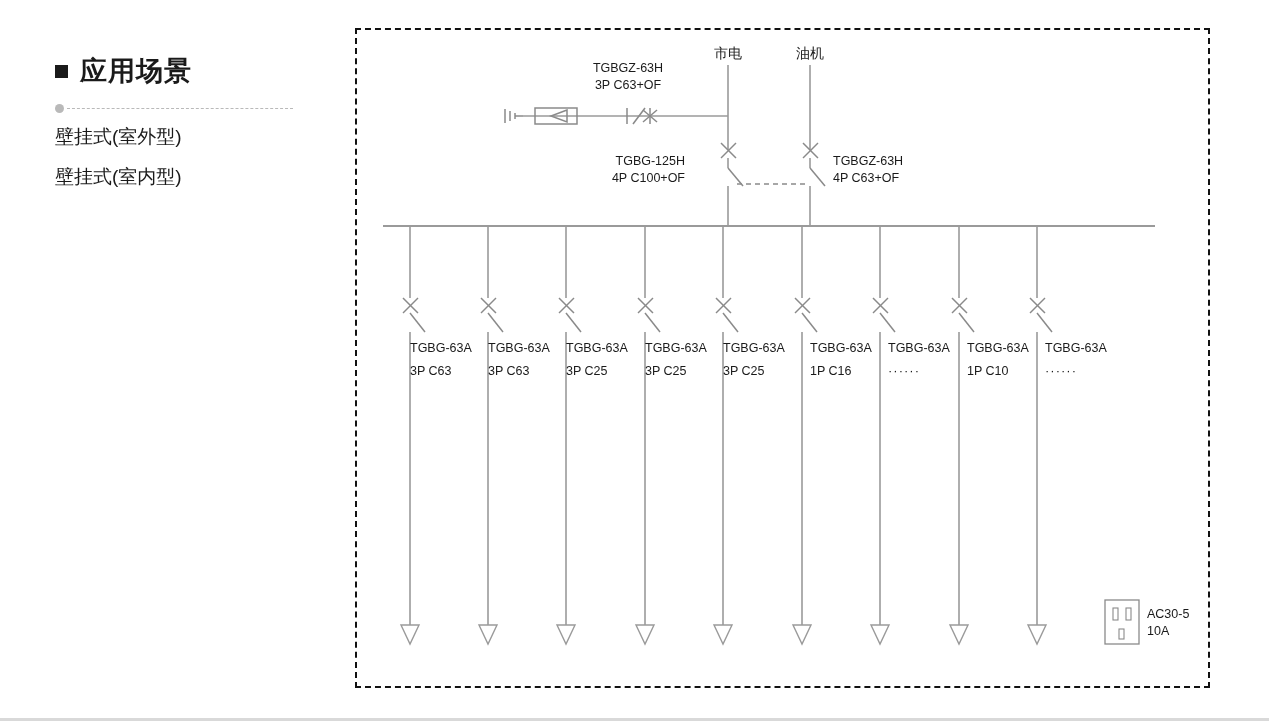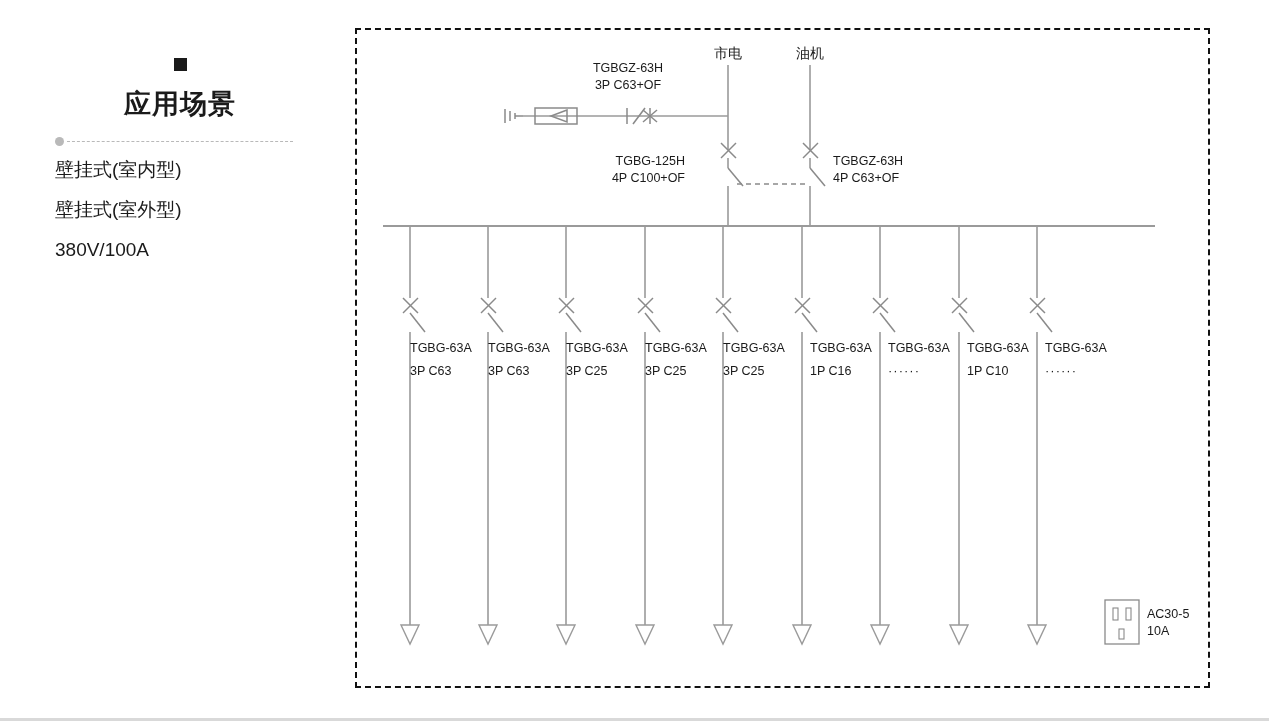--- a/index.html
+++ b/index.html
@@ -28,22 +28,21 @@
 
   
   .left-panel {
     position: absolute;
     left: 55px; top: 58px;
     width: 250px;
   }
   .heading-row {
     display: flex;
     align-items: center;
-    gap: 20px;
-    flex-direction: column;
+    gap: 12px;
   }
   .heading-marker {
     width: 13px; height: 13px;
     background: #1a1a1a;
     display: inline-block;
   }
   .heading-text {
     font-size: 27px;
     font-weight: bold;
     letter-spacing: 1px;
@@ -119,23 +118,22 @@
 
   <div class="left-panel">
     <div class="heading-row">
       <span class="heading-marker"></span>
       <span class="heading-text">应用场景</span>
     </div>
     <div class="divider">
       <span class="dot"></span>
       <span class="dash"></span>
     </div>
+    <p class="left-line">壁挂式(室外型)</p>
     <p class="left-line">壁挂式(室内型)</p>
-    <p class="left-line">壁挂式(室外型)</p>
-    <p class="left-line">380V/100A</p>
   </div>
 
   <div class="diagram-frame"></div>
 
   <div class="svg-wrap">
     <svg width="855" height="660" viewBox="0 0 855 660" xmlns="http://www.w3.org/2000/svg">
 
       <text class="lbl-cn" x="373" y="48" text-anchor="middle">市电</text>
       <text class="lbl-cn" x="455" y="48" text-anchor="middle">油机</text>
 

